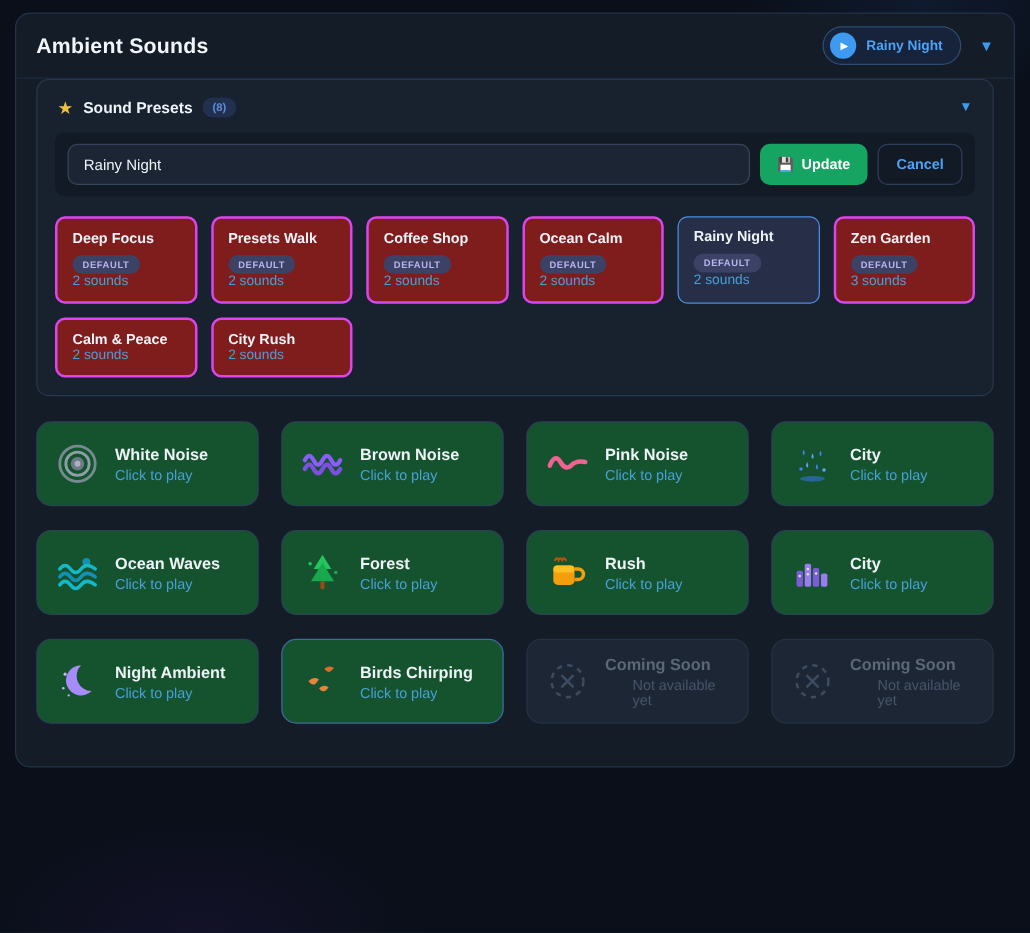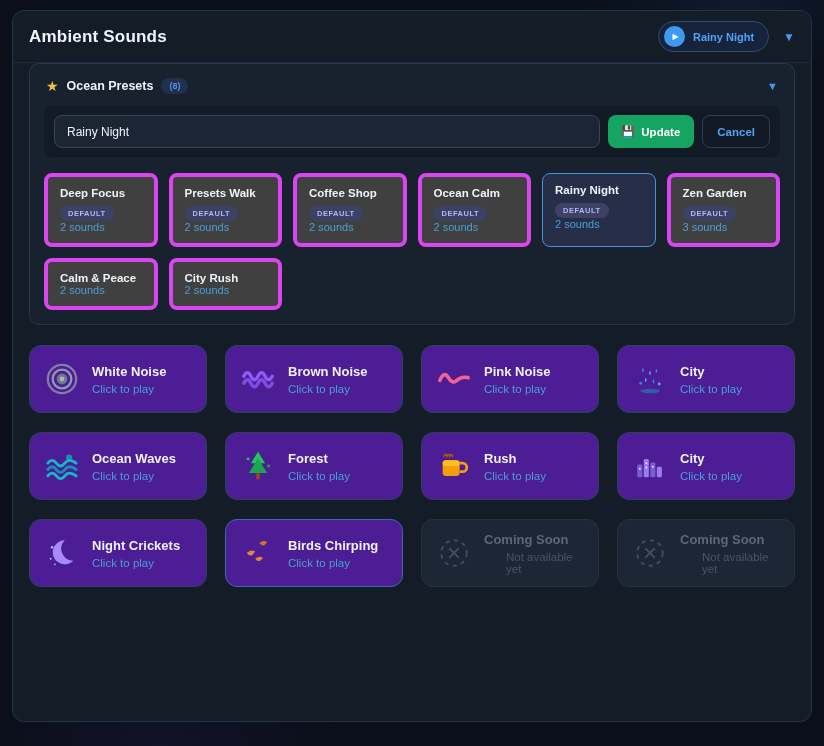--- a/index.html
+++ b/index.html
@@ -11,21 +11,21 @@
     overflow:hidden;
     position:relative;
   }
   body::before{
     content:""; position:absolute; inset:0; pointer-events:none;
     background:
       radial-gradient(220px 120px at 740px 0px, rgba(30,60,110,.25), transparent 70%),
       radial-gradient(260px 140px at 160px 746px, rgba(60,30,110,.18), transparent 70%);
   }
   .page{
-    position:absolute; left:12px; top:10px; width:800px; height:712px;
+    position:absolute; left:12px; top:10px; width:800px; height:604px;
     background:#141c28;
     border:1px solid #233349;
     border-radius:12px;
     overflow:hidden;
   }
   
   .hdr{
     height:52px; display:flex; align-items:center; justify-content:space-between;
     padding:0 16px; border-bottom:1px solid #1d2a3c;
   }
@@ -88,38 +88,38 @@
     font-family:"Liberation Sans", sans-serif;
   }
   .btn-update .icn{ font-size:11px; }
   .btn-cancel{
     background:transparent; border:1px solid #2c3e5a; border-radius:8px; height:33px;
     padding:8px 14px; color:#4da3f5; font-size:11.5px; font-weight:bold; cursor:pointer;
     font-family:"Liberation Sans", sans-serif;
   }
   .preset-grid{ display:grid; grid-template-columns:repeat(6,1fr); gap:11px; }
   .preset-card{
-    background:#404040; border:4px solid #d946ef; border-radius:8px;
+    background:#7f1d1d; border:2px solid #d946ef; border-radius:8px;
     padding:10px 12px; cursor:pointer;
   }
   .preset-card.selected{ background:#272e48; border:1.5px solid #4a90e2; }
   .preset-name{ font-size:11.5px; font-weight:bold; color:#eef3f8; white-space:nowrap; }
   .default-badge{
     display:inline-block; background:#3b4266; color:#b8b5ef;
     font-size:7.5px; font-weight:bold; letter-spacing:.5px;
     border-radius:8px; padding:3px 8px; margin-top:7px;
   }
   .preset-sounds{ font-size:11px; color:#4a9fd8; margin-top:0; }
   
   .sound-grid{
     margin:0 16px; display:grid; grid-template-columns:repeat(4,1fr);
     gap:19px 18px;
   }
   .sound-card{
-    height:68px; background:#4c1d95; border:1px solid #2c4156; border-radius:12px;
+    height:68px; background:#14532d; border:1px solid #2c4156; border-radius:12px;
     display:flex; align-items:center; gap:12px; padding:0 14px; cursor:pointer;
   }
   .sound-card.hovered{ border-color:#3e6a9e; }
   .sound-card.disabled{ background:#1d2634; border-color:#233244; cursor:default; }
   .sound-icon{ width:36px; height:36px; flex:none; display:flex; align-items:center; justify-content:center; }
   .sound-texts{ display:flex; flex-direction:column; gap:4px; }
   .sound-name{ font-size:13px; font-weight:bold; color:#eef3f8; }
   .sound-sub{ font-size:11.5px; color:#4a9fd8; }
   .sound-card.disabled .sound-name{ color:#5a6878; }
   .sound-card.disabled .sound-sub{ color:#46556a;margin-left:22px; }
@@ -145,21 +145,21 @@
         <span class="pill-label">Rainy Night</span>
       </button>
       <span class="chev">▼</span>
     </div>
   </div>
 
 
   <section class="presets">
     <div class="presets-hdr">
       <span class="star">★</span>
-      <span class="presets-title">Ocean Presets</span>
+      <span class="presets-title">Sound Presets</span>
       <span class="count-badge">(8)</span>
       <span class="chev">▼</span>
     </div>
 
     <div class="editor">
       <input type="text" value="Rainy Night" style="">
       <button class="btn-update">
         <span class="icn">💾</span>
         <span>Update</span>
       </button>
@@ -304,21 +304,21 @@
       <div class="sound-card">
         <span class="sound-icon">
           <svg width="34" height="34" viewBox="0 0 24 24">
             <path d="M14 3 a8.5 8.5 0 1 0 6 14.5 a8.5 8.5 0 0 1 -6 -14.5z" fill="#a78bfa"></path>
             <circle cx="5" cy="8" r=".9" fill="#c4b5fd"></circle>
             <circle cx="4" cy="16" r=".7" fill="#c4b5fd"></circle>
             <circle cx="7" cy="20" r=".6" fill="#c4b5fd"></circle>
           </svg>
         </span>
         <div class="sound-texts">
-          <span class="sound-name">Night Crickets</span>
+          <span class="sound-name">Night Ambient</span>
           <span class="sound-sub">Click to play</span>
         </div>
       </div>
       <div class="sound-card hovered">
         <span class="sound-icon">
           <svg width="34" height="34" viewBox="0 0 24 24">
             <path d="M4 12 q3 -3 6 -1 l-2 2.5 q-2 1 -4 -1.5z" fill="#e8833a"></path>
             <path d="M13 5 q3 -2.5 5.5 -0.5 l-2 2 q-2 .8 -3.5 -1.5z" fill="#d9702a"></path>
             <path d="M10 16 q3 -2.5 5.5 -0.5 l-2 2 q-2 .8 -3.5 -1.5z" fill="#e8833a"></path>
           </svg>

